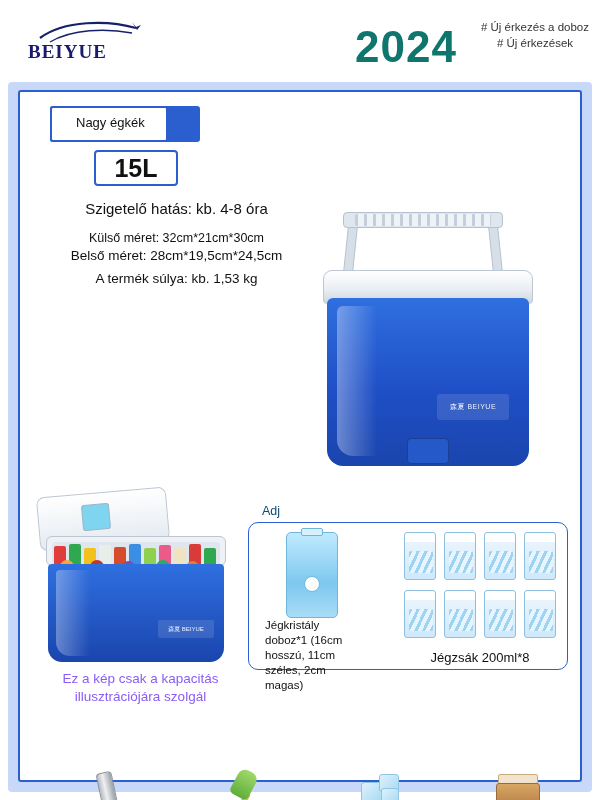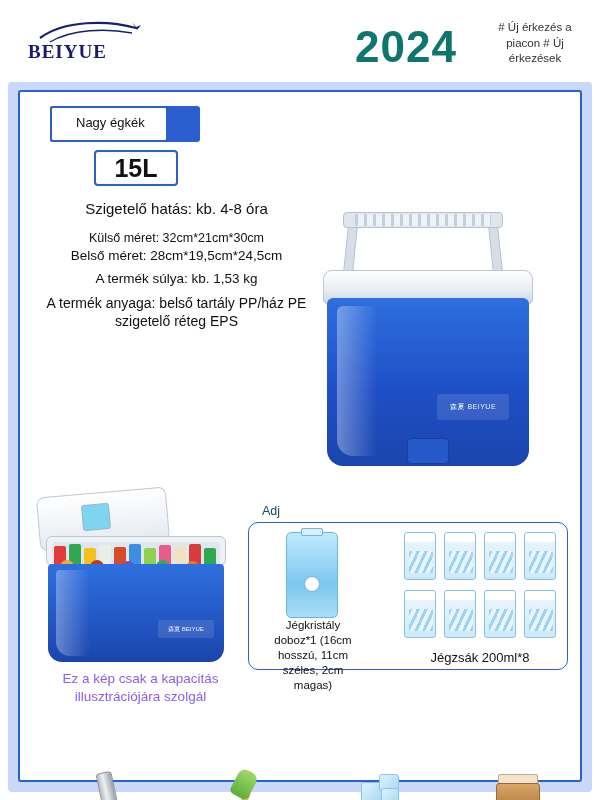--- a/index.html
+++ b/index.html
@@ -330,21 +330,21 @@
     left: 281px; top: 436px;
     width: 22px; height: 8px;
     background: #d9f1ff;
     border: 1.5px solid #6fb6dd;
     border-radius: 2px;
   }
   .brick-caption {
     position: absolute;
     left: 245px; top: 526px;
     width: 96px;
-    text-align: center;
+    text-align: left;
     font-size: 11.5px;
     line-height: 1.3;
     color: #111111;
   }
   .pouch-grid {
     position: absolute;
     left: 384px; top: 440px;
     width: 152px; height: 112px;
   }
   .pouch {
@@ -452,40 +452,39 @@
   <div class="header">
     <div class="logo-box">
       <svg class="logo-swoosh" viewBox="0 0 110 26">
         <path d="M4 20 C28 2, 72 2, 100 10" stroke="#16206b" stroke-width="2.2" fill="none"></path>
         <path d="M14 24 C36 11, 70 10, 96 15" stroke="#16206b" stroke-width="1.4" fill="none"></path>
         <path d="M96 4 l4 5 l5 -2 l-4 5" fill="#16206b"></path>
       </svg>
       <div class="logo-text">BEIYUE</div>
     </div>
     <div class="year">2024</div>
-    <div class="header-tag"># Új érkezés a piacon # Új érkezések</div>
+    <div class="header-tag"># Új érkezés a doboz # Új érkezések</div>
   </div>
 
   <div class="card">
     <div class="card-inner">
 
       <div class="badge-color"></div>
       <div class="badge-color-inner"></div>
       <div class="badge-color-label">Nagy égkék</div>
 
       <div class="badge-size">
         <span>15L</span>
       </div>
 
       <div class="specs">
         <div class="spec-1">Szigetelő hatás: kb. 4-8 óra</div>
         <div class="spec-3">Külső méret: 32cm*21cm*30cm</div>
         <div class="spec-4">Belső méret: 28cm*19,5cm*24,5cm</div>
         <div class="spec-5">A termék súlya: kb. 1,53 kg</div>
-        <div class="spec-6">A termék anyaga: belső tartály PP/ház PE szigetelő réteg EPS</div>
       </div>
 
       <div class="cooler-main">
         <div class="handle-arm-l"></div>
         <div class="handle-arm-r"></div>
         <div class="handle-bar"></div>
         <div class="handle-grill"></div>
         <div class="lid"></div>
         <div class="body"></div>
         <div class="body-shine"></div>

